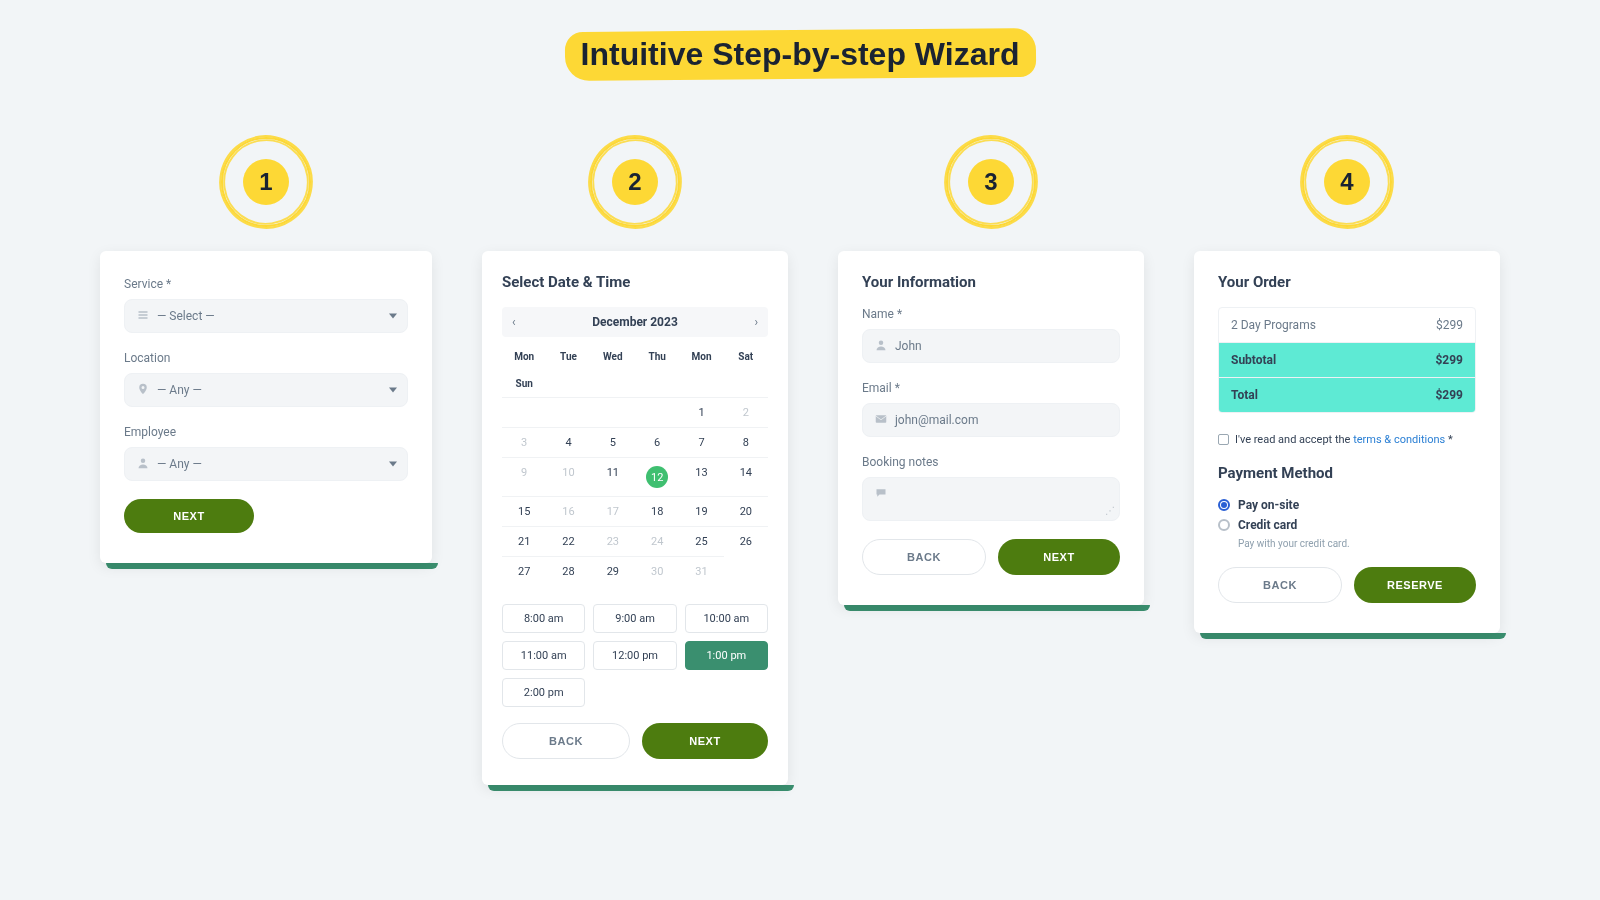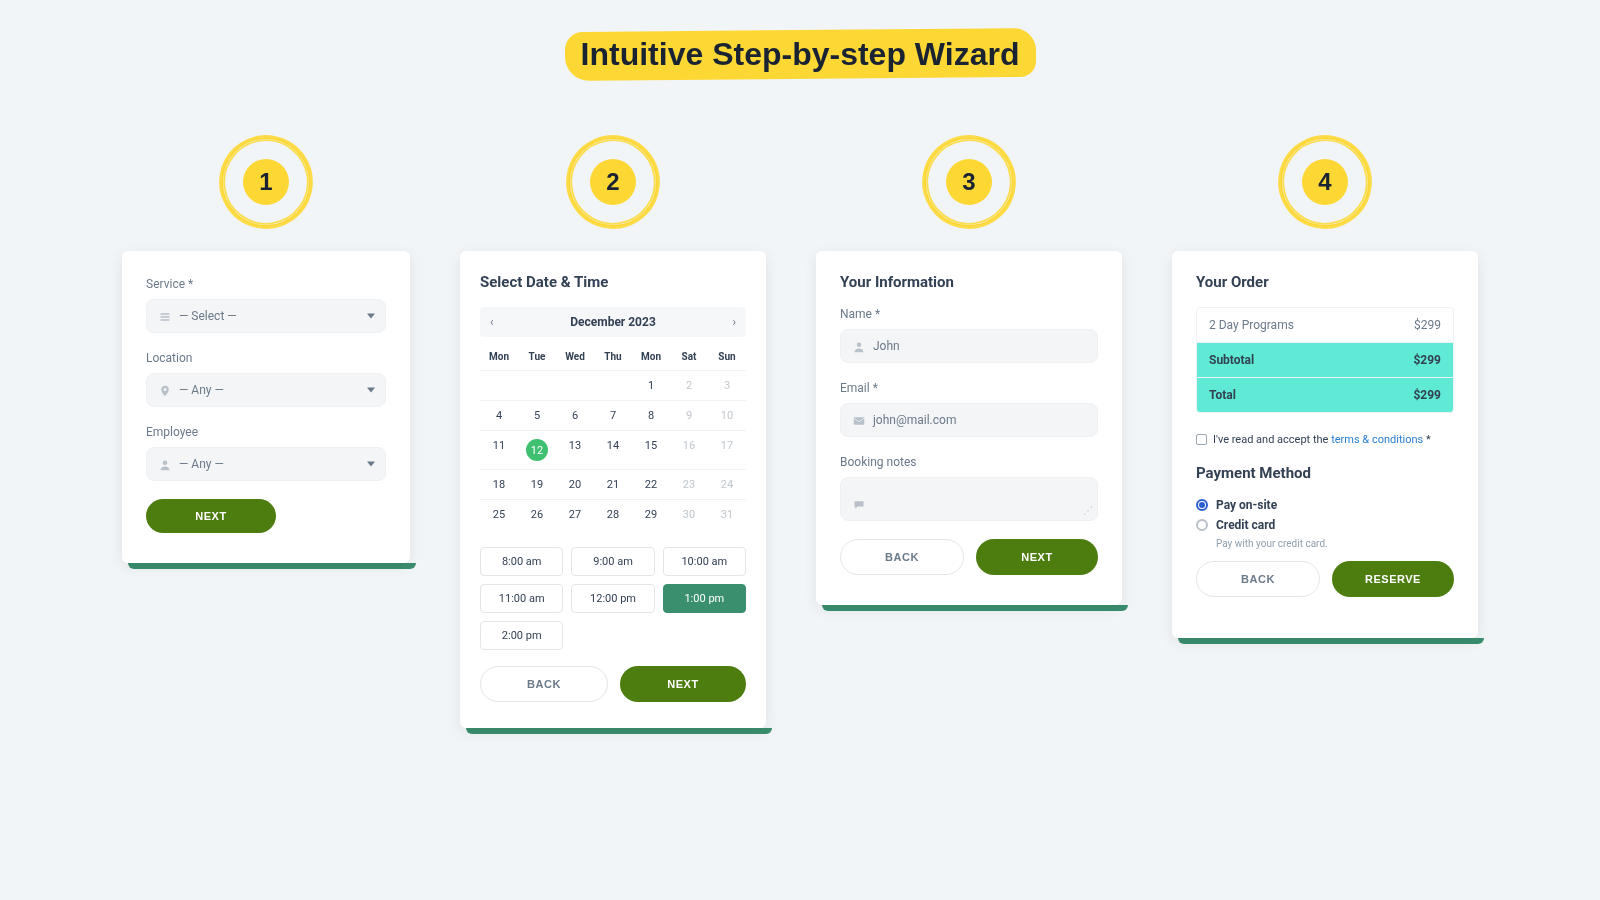--- a/index.html
+++ b/index.html
@@ -66,35 +66,35 @@
   position: relative;
 }
 .card::after {
   content:"";
   position:absolute;
   left:6px; right:-6px; bottom:-6px; height:6px;
   background:#3a8f6f;
   border-radius:0 0 6px 6px;
   z-index:-1;
 }
-.card1 { width: 288px; padding: 26px 24px 30px; }
+.card1 { width: 332px; padding: 26px 24px 30px; }
 .card2 { width: 306px; padding: 22px 20px 26px; }
 .card3 { width: 306px; padding: 22px 24px 30px; }
-.card4 { width: 306px; padding: 22px 24px 41px; }
+.card4 { width: 306px; padding: 22px 24px 30px; }
 
 .label { font-size: 12px; color:#6b7a8a; margin-bottom:8px; }
 .select, .input, .textarea {
   width:100%;
   background:#f3f5f7;
   border:1px solid #eef1f4;
   border-radius:8px;
   padding:9px 12px;
   font-size:12px;
   color:#6b7a8a;
-  display:flex; align-items:flex-end; gap:8px;
+  display:flex; align-items:flex-start; gap:8px;
   position:relative;
 }
 .select .caret {
   position:absolute; right:10px; top:50%; transform:translateY(-50%);
   border-left:4px solid transparent; border-right:4px solid transparent;
   border-top:5px solid #6b7a8a;
 }
 .field { margin-bottom:18px; }
 .icon-sm { width:12px; height:12px; display:inline-block; color:#b8c0c9; }
 .btn {
@@ -112,21 +112,21 @@
 
 .section-title { font-size:15px; font-weight:700; color:#334155; margin-bottom:16px; }
 
 
 .cal-header {
   display:flex; align-items:center; justify-content:space-between;
   background:#f6f7f9; padding:8px 10px; border-radius:4px; margin-bottom:6px;
 }
 .cal-arrow { color:#6b7a8a; cursor:pointer; font-size:12px; }
 .cal-title { font-size:12px; font-weight:700; color:#334155; }
-.cal-grid { display:grid; grid-template-columns:repeat(7,1fr); text-align:center; }
+.cal-grid { display:grid; grid-template-columns:repeat(6,1fr); text-align:center; }
 .cal-dow { font-size:10px; font-weight:700; color:#334155; padding:8px 0; }
 .cal-cell { font-size:11px; color:#334155; padding:8px 0; border-top:1px solid #f0f2f4; position:relative; }
 .cal-cell.muted { color:#c0c7ce; }
 .cal-cell.selected span {
   background:#3fbf70; color:#fff; width:22px; height:22px; border-radius:50%;
   display:inline-flex; align-items:center; justify-content:center;
 }
 .timeslots { display:grid; grid-template-columns:repeat(3,1fr); gap:8px; margin:18px 0 16px; }
 .slot {
   border:1px solid #e2e6ea; border-radius:4px; text-align:center;
@@ -144,21 +144,21 @@
 .order-row { display:flex; justify-content:space-between; padding:10px 12px; font-size:12px; }
 .order-row.head { color:#6b7a8a; }
 .order-row.sub { background:#5eead4; font-weight:700; }
 .order-row + .order-row { border-top:1px solid #eef1f4; }
 .chk-row { display:flex; align-items:center; gap:6px; font-size:11px; color:#334155; margin-bottom:18px; }
 .chk-row a { color:#2a7fd4; text-decoration:none; }
 .radio-row { display:flex; align-items:center; gap:8px; font-size:12px; margin-bottom:6px; color:#334155; }
 .radio { width:12px; height:12px; border-radius:50%; border:2px solid #2a5fd4; display:inline-flex; align-items:center; justify-content:center; }
 .radio.on::after { content:""; width:6px; height:6px; border-radius:50%; background:#2a5fd4; }
 .radio.off { border-color:#b8c0c9; }
-.hint { font-size:10px; color:#8fa0ae; margin:2px 0 12px 20px; }
+.hint { font-size:10px; color:#8fa0ae; margin:2px 0 18px 20px; }
 .chkbox { width:11px; height:11px; border:1px solid #9aa7b2; border-radius:2px; }
 </style>
 </head>
 <body>
 
 <div class="title-wrap">
   <div class="title">Intuitive Step-by-step Wizard</div>
 </div>
 
 <div class="grid">

